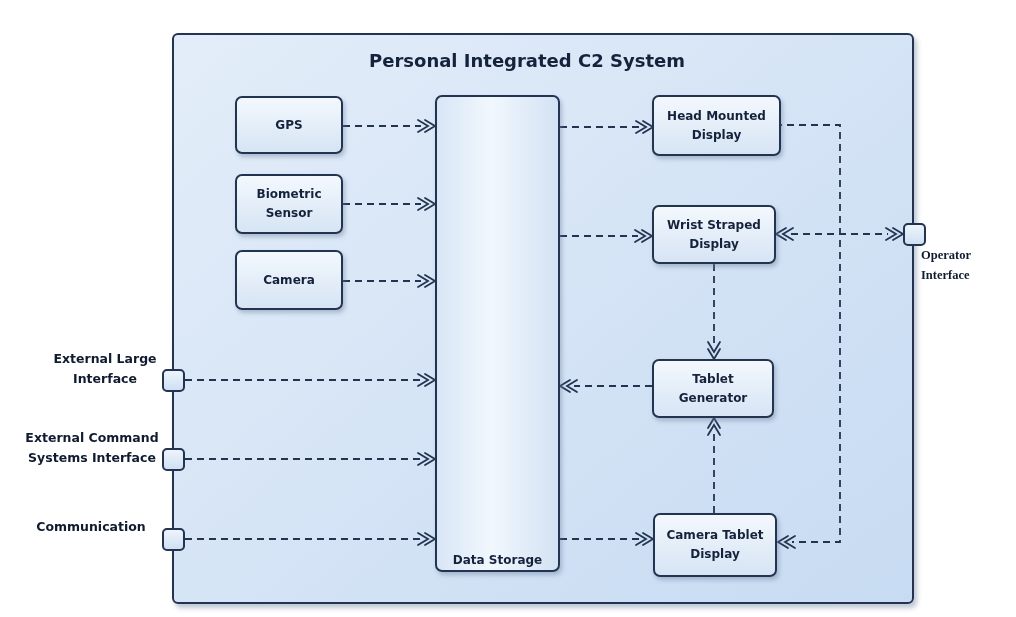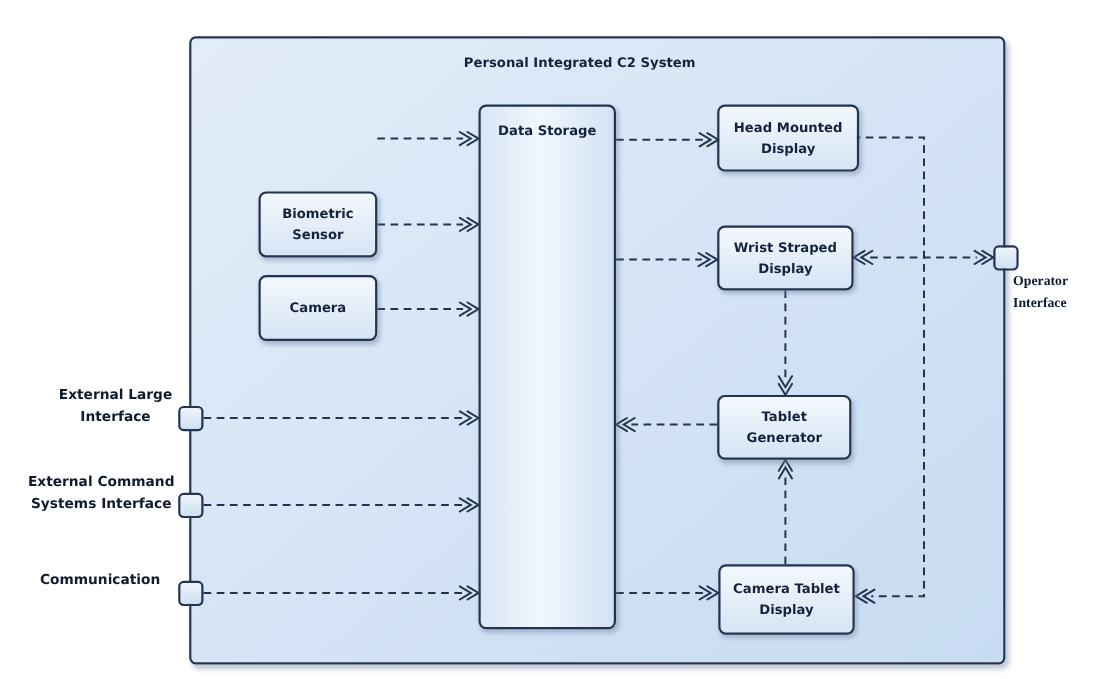--- a/index.html
+++ b/index.html
@@ -20,33 +20,33 @@
   }
   .system-box{
     position:absolute;left:172px;top:33px;width:742px;height:571px;
     box-sizing:border-box;
     border:2px solid var(--line);border-radius:6px;
     background:linear-gradient(140deg,var(--container-top) 0%,var(--container-bottom) 100%);
     box-shadow:3px 4px 5px rgba(110,130,160,.45);
   }
   .diagram-title{
     position:absolute;left:172px;top:50px;width:710px;
-    text-align:center;font-weight:bold;font-size:12px;letter-spacing:0;
+    text-align:center;font-weight:bold;font-size:18px;letter-spacing:0;
   }
   svg.connectors{position:absolute;left:0;top:0;width:1016px;height:617px;pointer-events:none;}
   .block{
     position:absolute;box-sizing:border-box;
     border:2px solid var(--line);border-radius:7px;
     background:linear-gradient(180deg,var(--block-top) 0%,var(--block-bottom) 100%);
     box-shadow:2px 3px 4px rgba(110,130,160,.45);
     display:flex;flex-direction:column;align-items:center;justify-content:center;
     font-weight:bold;font-size:12px;line-height:19px;text-align:center;
   }
   .block.tall{
-    justify-content:flex-start;padding-top:13px;
+    justify-content:flex-end;padding-top:13px;
     background:linear-gradient(90deg,#d9e6f6 0%,#f1f7fd 45%,#d3e2f4 100%);
   }
   .port{
     position:absolute;box-sizing:border-box;width:23px;height:23px;
     border:2px solid var(--line);border-radius:5px;
     background:linear-gradient(180deg,#eef4fb 0%,#cfe0f3 100%);
   }
   .ext-label{
     position:absolute;font-weight:bold;font-size:12.5px;line-height:20px;
     text-align:center;color:#101b30;
@@ -86,20 +86,23 @@
       <path d="M560 539 H639" fill="none" stroke="#233450" stroke-width="1.8" stroke-dasharray="7 5"></path>
       <path d="M643 533 L653 539 L643 545 M636 533 L646 539 L636 545" fill="none" stroke="#233450" stroke-width="1.8" stroke-linecap="round"></path>
       <path d="M185 380 H421" fill="none" stroke="#233450" stroke-width="1.8" stroke-dasharray="7 5"></path>
       <path d="M425 374 L435 380 L425 386 M418 374 L428 380 L418 386" fill="none" stroke="#233450" stroke-width="1.8" stroke-linecap="round"></path>
       <path d="M185 459 H421" fill="none" stroke="#233450" stroke-width="1.8" stroke-dasharray="7 5"></path>
       <path d="M425 453 L435 459 L425 465 M418 453 L428 459 L418 465" fill="none" stroke="#233450" stroke-width="1.8" stroke-linecap="round"></path>
       <path d="M185 539 H421" fill="none" stroke="#233450" stroke-width="1.8" stroke-dasharray="7 5"></path>
       <path d="M425 533 L435 539 L425 545 M418 533 L428 539 L418 545" fill="none" stroke="#233450" stroke-width="1.8" stroke-linecap="round"></path>
     </svg>
 
+  <div class="block" style="left:235px;top:96px;width:108px;height:58px">
+    <span>GPS</span>
+  </div>
   <div class="block" style="left:235px;top:250px;width:108px;height:60px">
     <span>Camera</span>
   </div>
   <div class="block" style="left:235px;top:174px;width:108px;height:60px">
     <span>Biometric</span>
     <span>Sensor</span>
   </div>
 
   <div class="block tall" style="left:435px;top:95px;width:125px;height:477px">
     <span>Data Storage</span>

